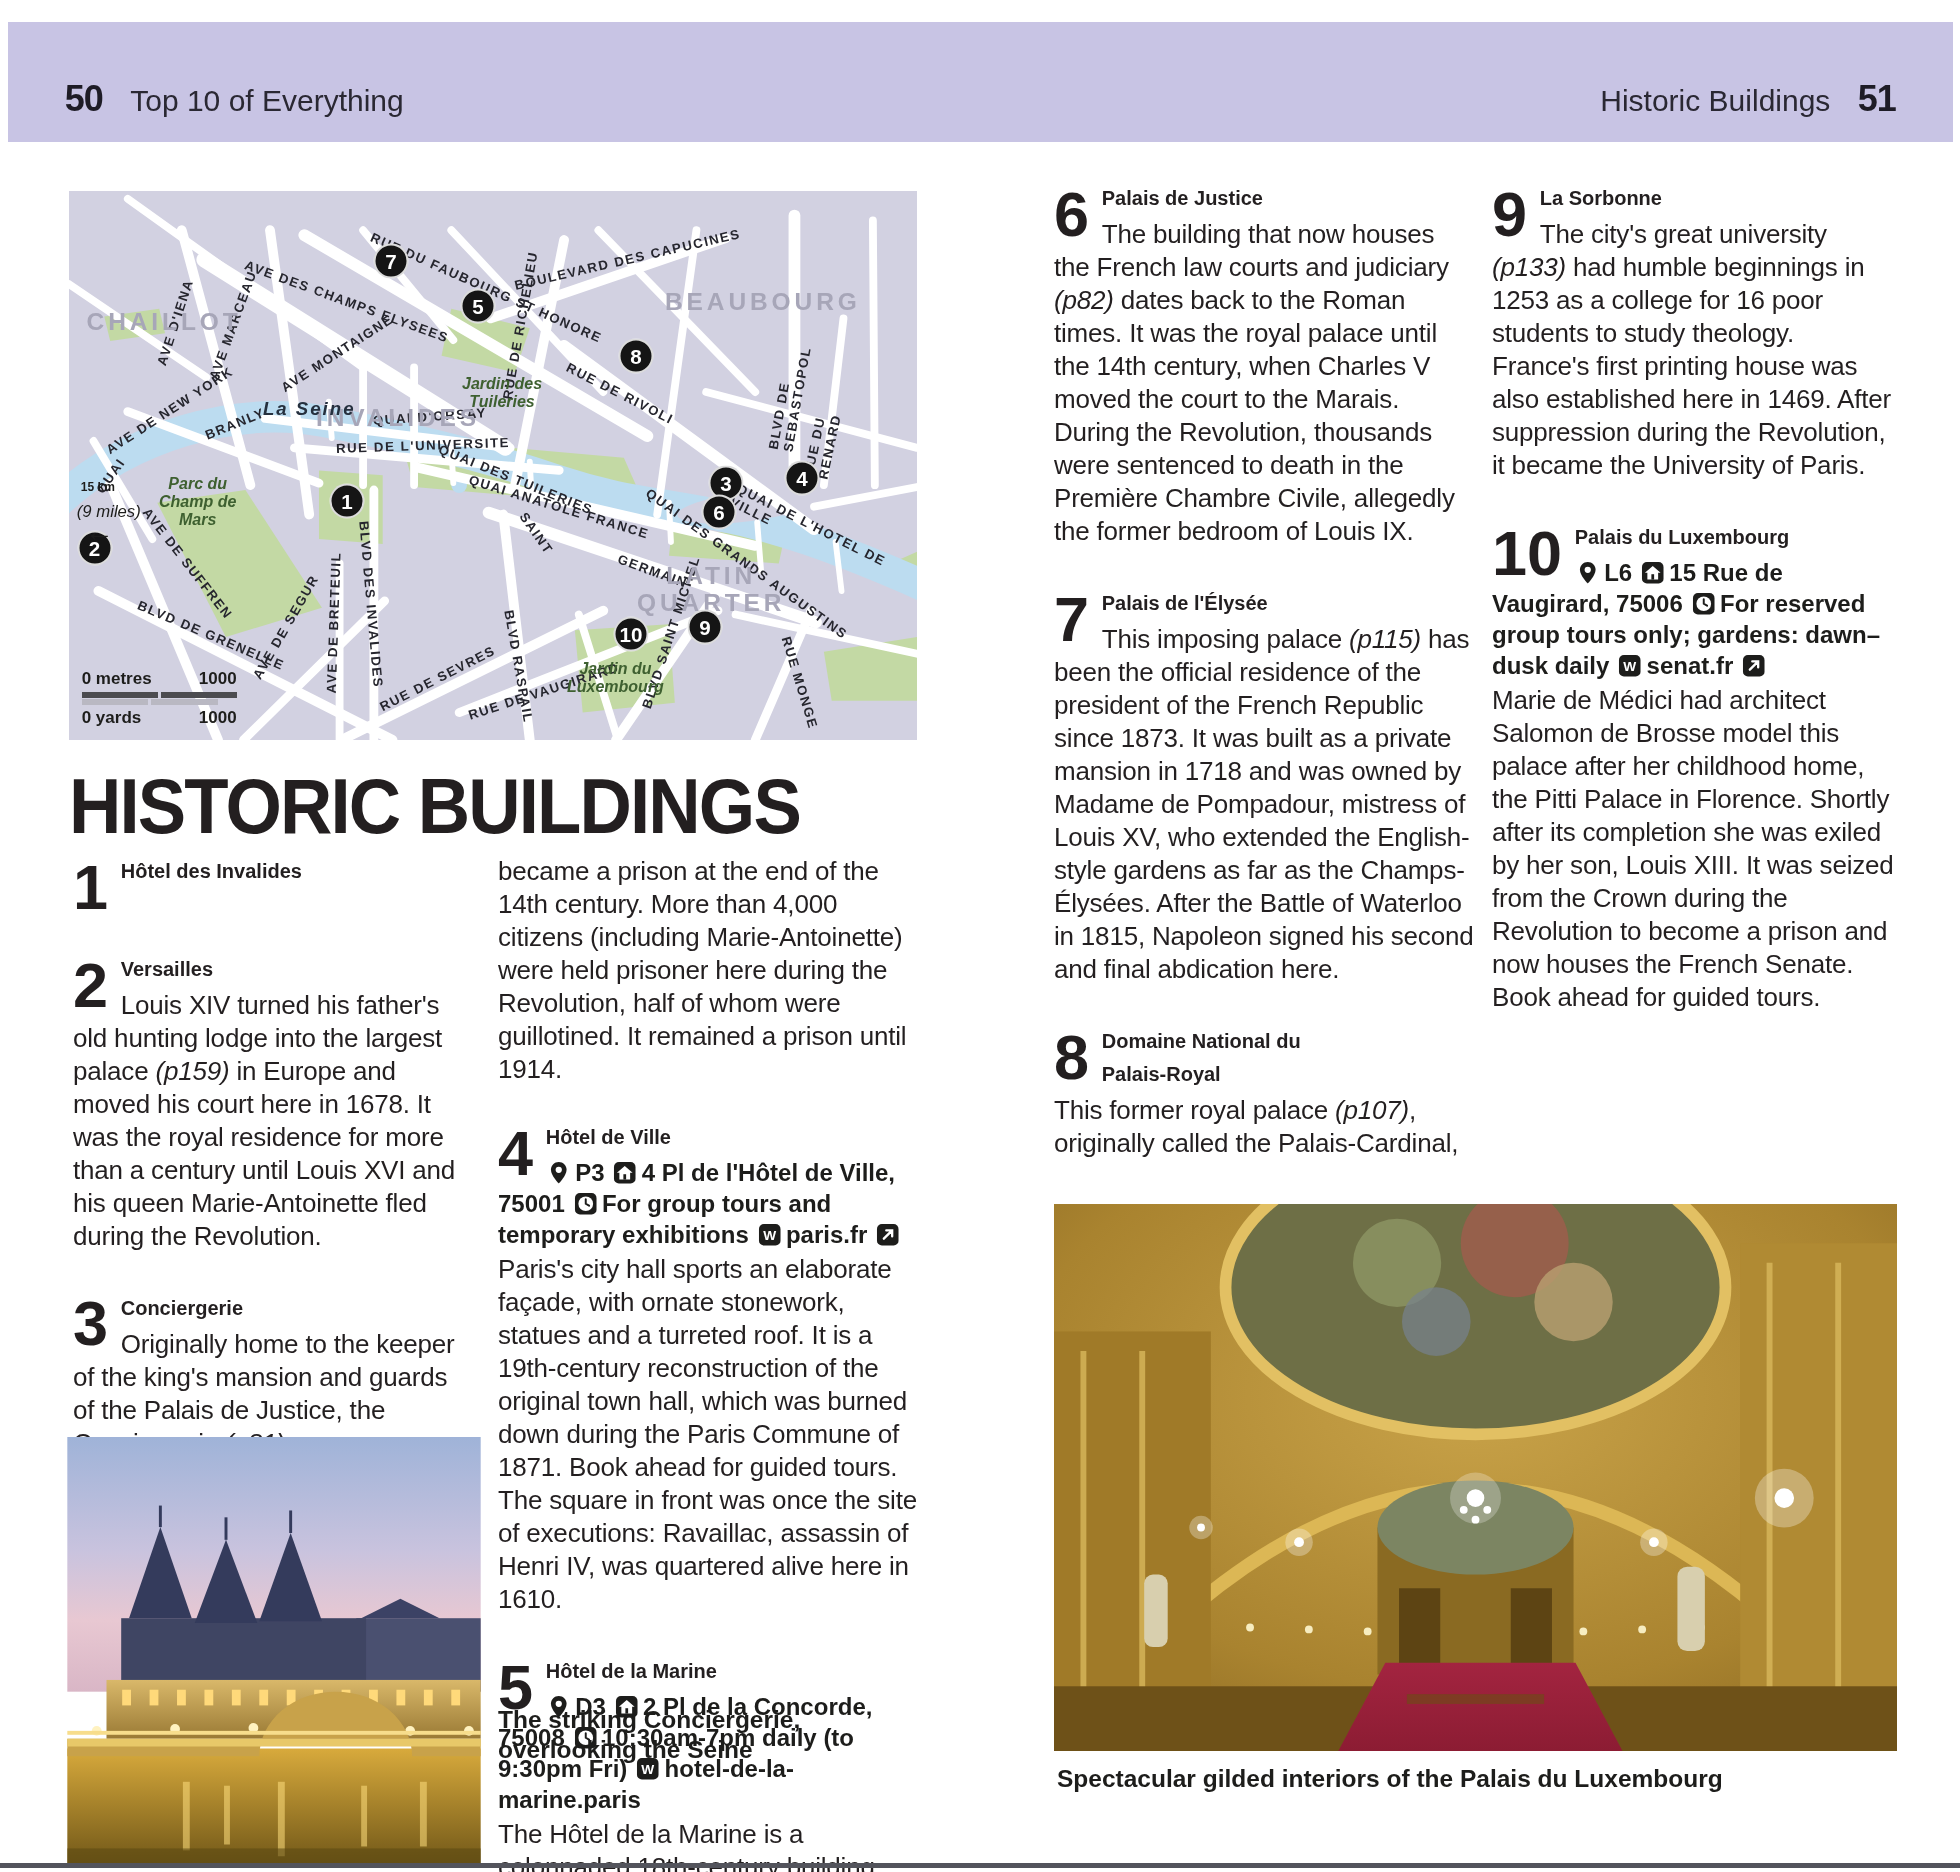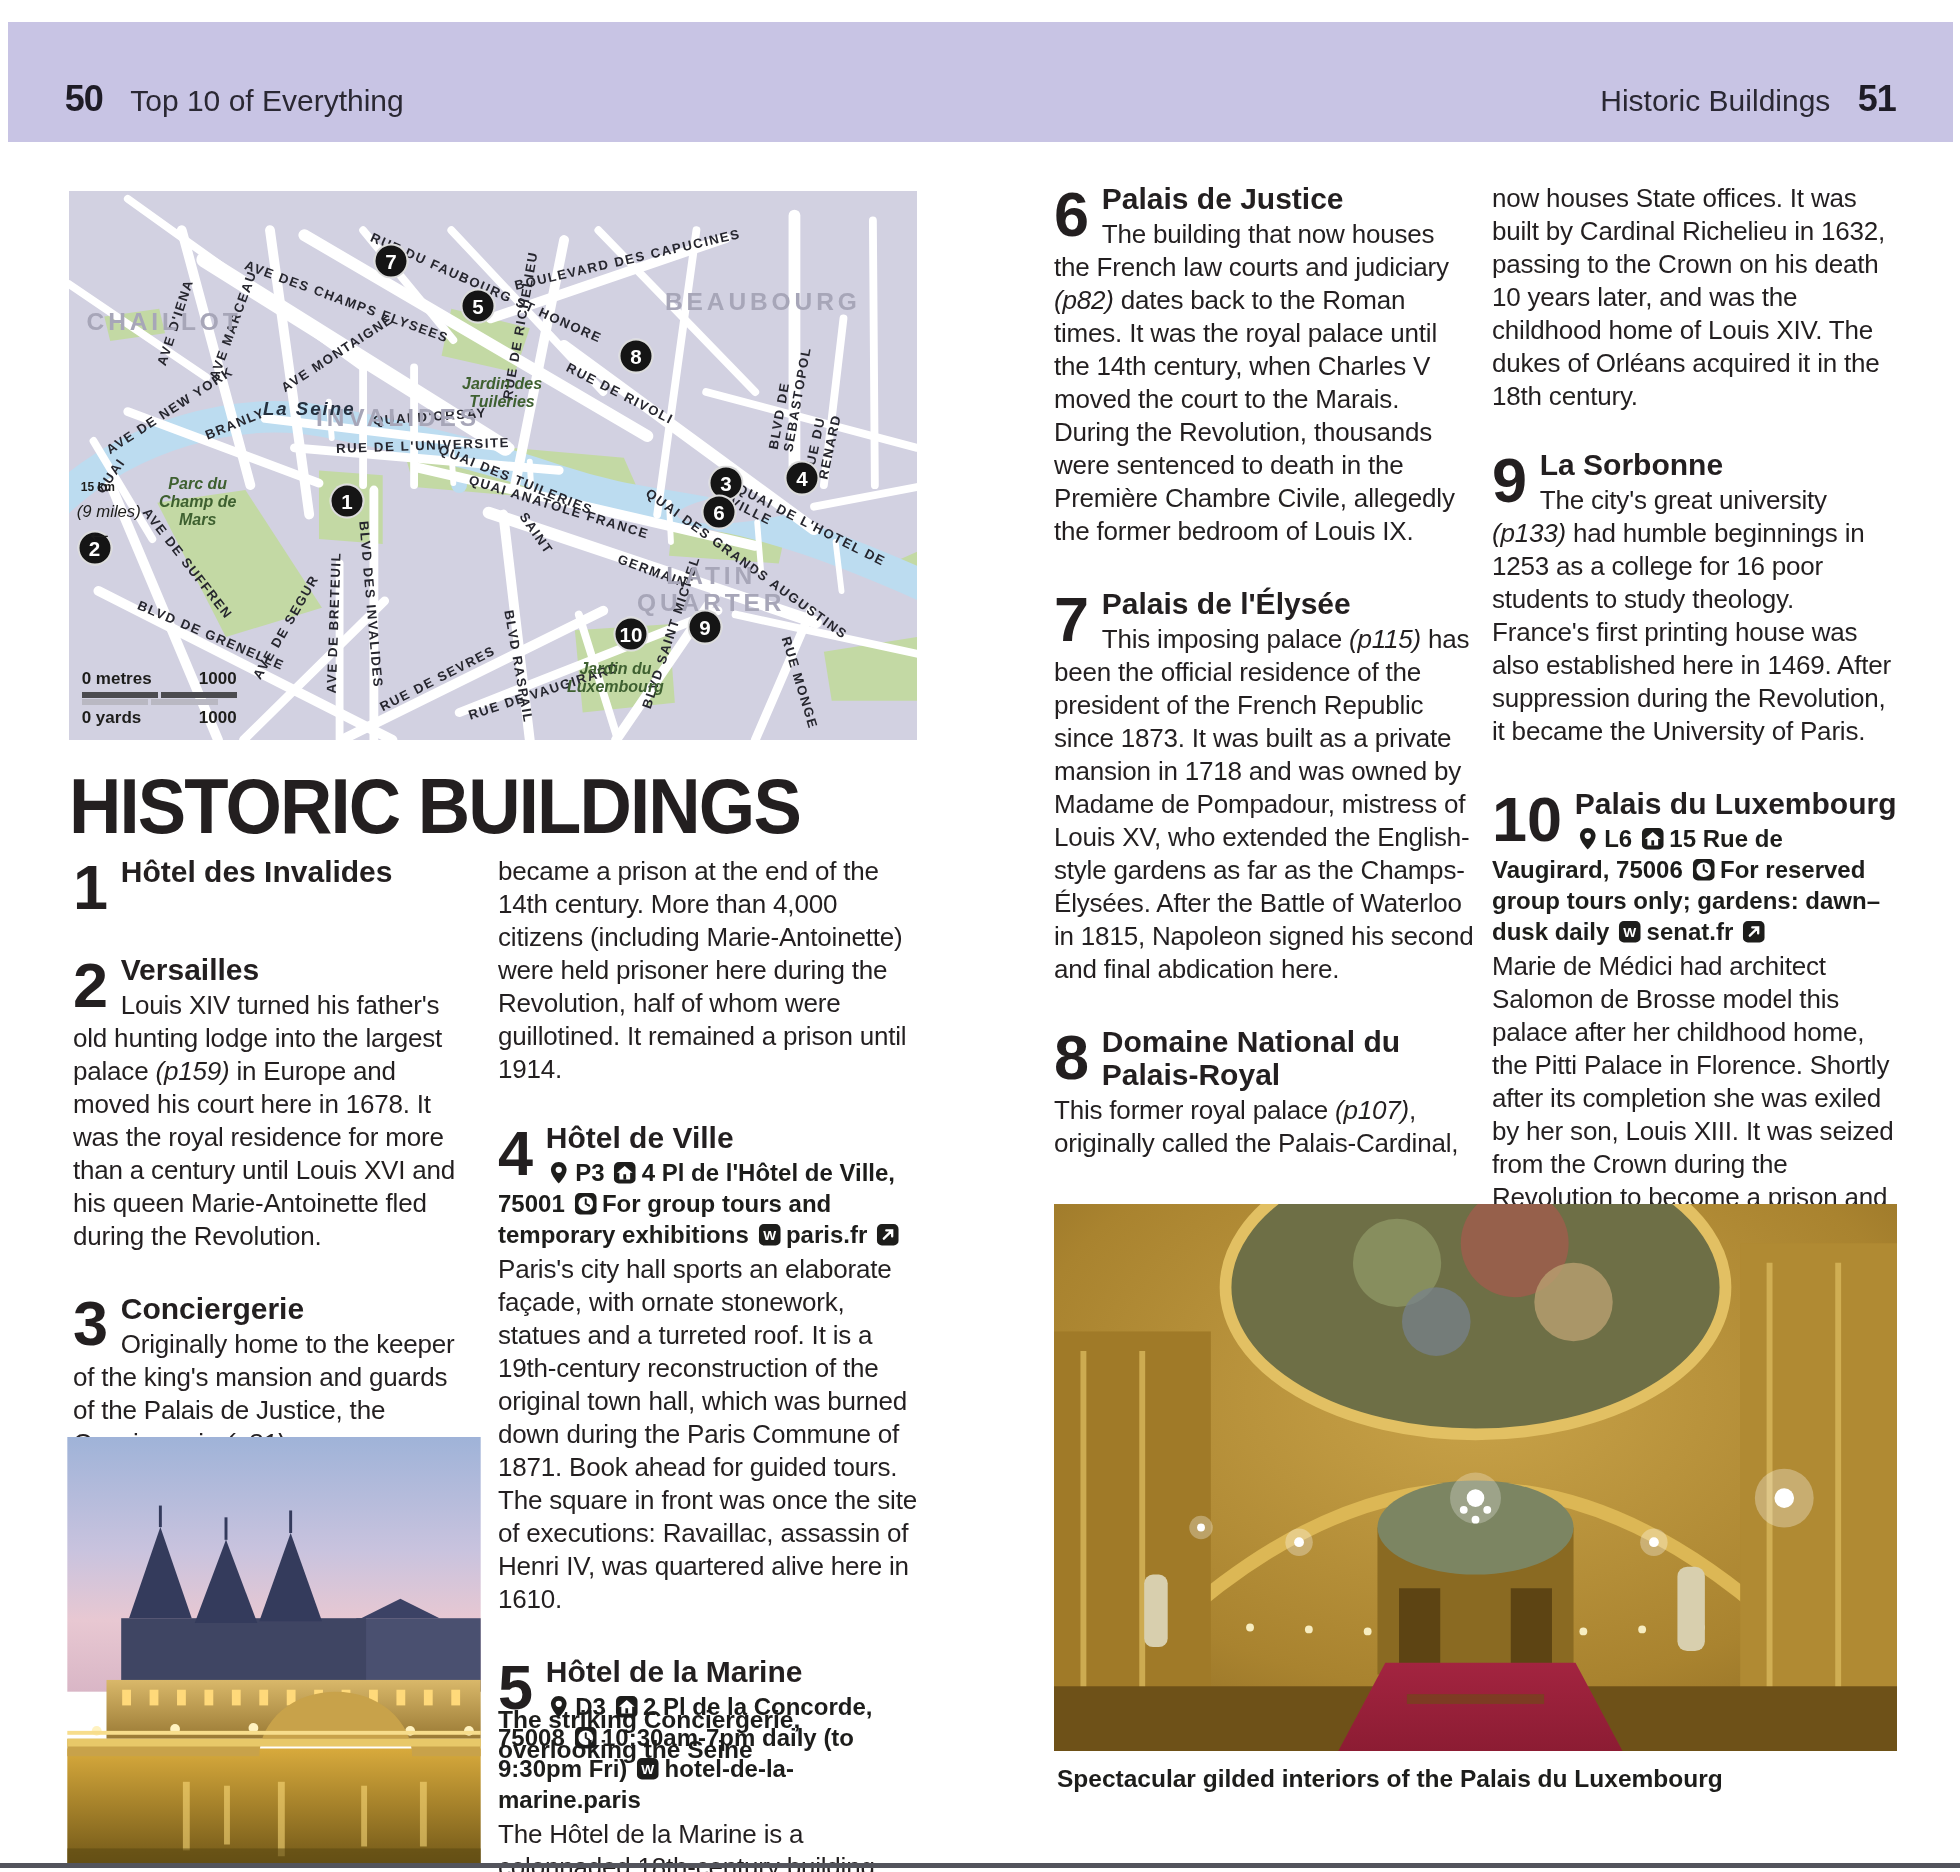--- a/index.html
+++ b/index.html
@@ -42,21 +42,21 @@
   .col{position:absolute;}
   #col1{left:73px;top:855px;width:384px;}
   #col2{left:498px;top:855px;width:427px;}
   #col3{left:1054px;top:182px;width:420px;}
   #col4{left:1492px;top:182px;width:406px;}
   .body{font-size:26px;line-height:33px;letter-spacing:-0.2px;margin:0;}
   p.cont{margin:0 0 35px 0;}
   .entry{margin:0 0 39px 0;}
   .entry:after{content:"";display:block;clear:both;}
   .entry .num{float:left;font-size:63px;line-height:49px;font-weight:800;margin:7.8px 12.7px 2px 0;color:#231f20;}
-  .entry h3{font-size:30px;line-height:33px;font-weight:800;margin:0 0 2.9px 0;color:#231f20;}
+  .entry h3{font-size:20px;line-height:33px;font-weight:800;margin:0 0 2.9px 0;color:#231f20;}
   .info{font-size:24px;line-height:31px;font-weight:700;margin:0 0 2.9px 0;color:#1d1d1b;}
   .info .ic{display:inline-block;width:23.5px;height:23.5px;vertical-align:-3.9px;margin:0 4.9px 0 1px;}
   .info .seg{margin-right:7.8px;}
 
   
   .caption{position:absolute;font-size:24.5px;line-height:30px;font-weight:800;color:#1d1d1b;white-space:pre-line;}
   #cap-left{left:498px;top:1705px;}
   #cap-right{left:1057px;top:1764px;}
 
   
@@ -301,21 +301,20 @@
       <h3>Palais de l'Élysée</h3>
       <p class="body">This imposing palace <i>(p115)</i> has been the official residence of the president of the French Republic since 1873. It was built as a private mansion in 1718 and was owned by Madame de Pompadour, mistress of Louis XV, who extended the English-style gardens as far as the Champs-Élysées. After the Battle of Waterloo in 1815, Napoleon signed his second and final abdication here.</p>
     </div>
     <div class="entry">
       <span class="num">8</span>
       <h3>Domaine National du<br>Palais-Royal</h3>
       <p class="body">This former royal palace <i>(p107)</i>, originally called the Palais-Cardinal,</p>
     </div>
   </div>
 <div class="col" id="col4">
-    <p class="body cont">now houses State offices. It was built by Cardinal Richelieu in 1632, passing to the Crown on his death 10 years later, and was the childhood home of Louis XIV. The dukes of Orléans acquired it in the 18th century.</p>
     <div class="entry">
       <span class="num">9</span>
       <h3>La Sorbonne</h3>
       <p class="body">The city's great university <i>(p133)</i> had humble beginnings in 1253 as a college for 16 poor students to study theology. France's first printing house was also established here in 1469. After suppression during the Revolution, it became the University of Paris.</p>
     </div>
     <div class="entry">
       <span class="num">10</span>
       <h3>Palais du Luxembourg</h3>
       <p class="info"><span class="ic"><svg viewBox="0 0 24 24" width="23.5" height="23.5">
             <path d="M12 1C7.6 1 4 4.6 4 9c0 6 8 14 8 14s8-8 8-14c0-4.4-3.6-8-8-8z" fill="#1d1d1b"></path>

